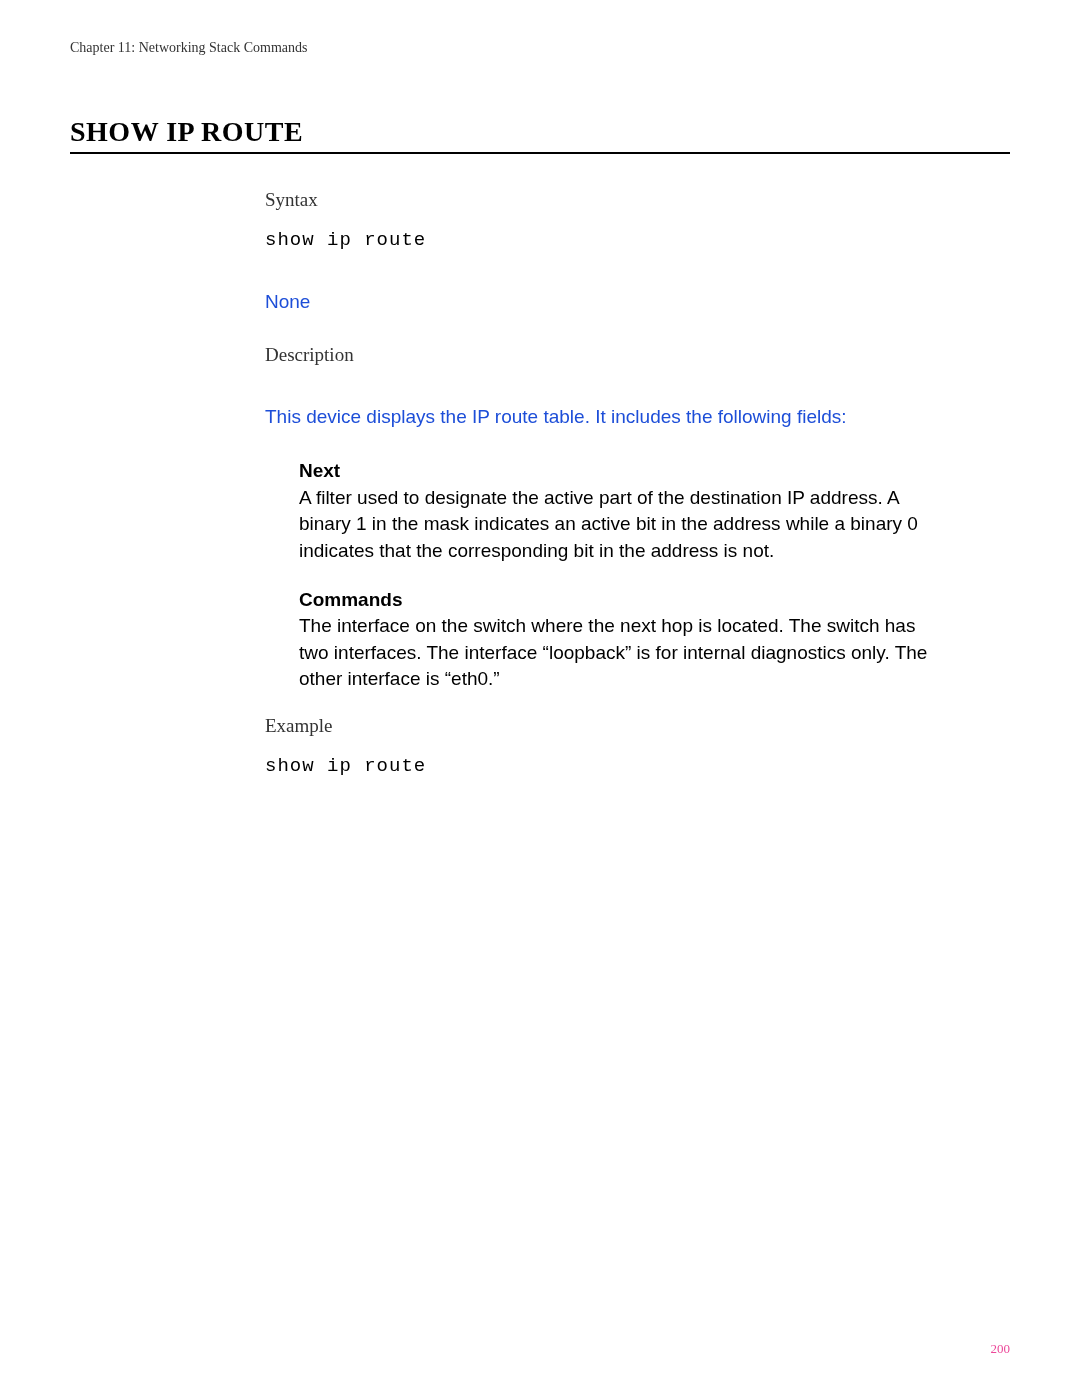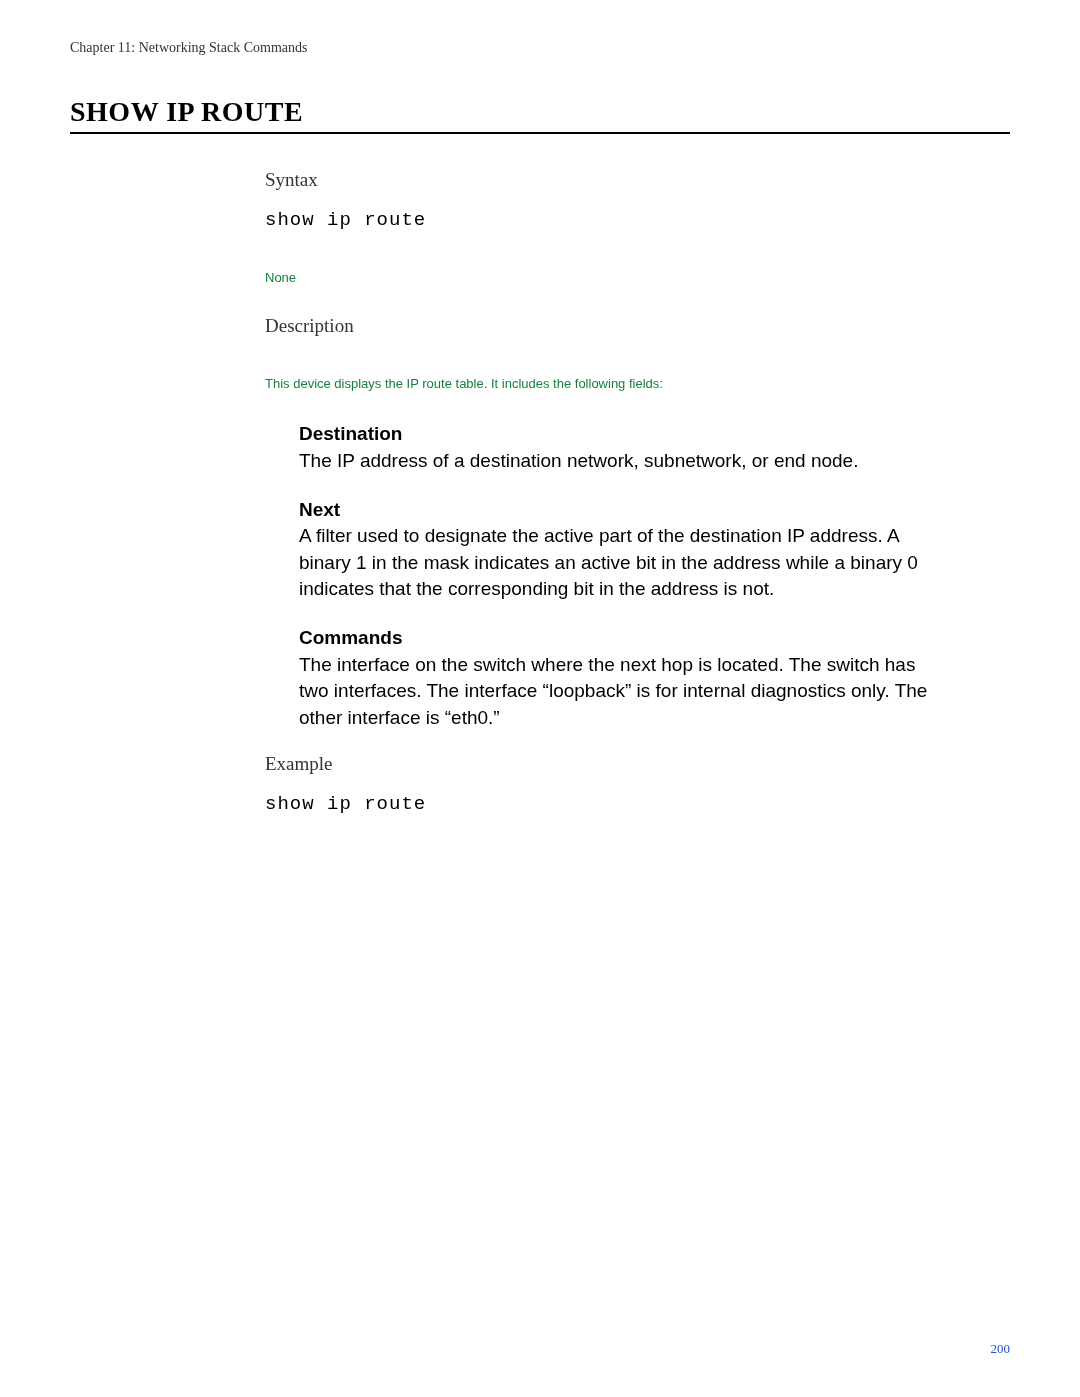--- a/index.html
+++ b/index.html
@@ -11,21 +11,21 @@
       font-family: Georgia, 'Times New Roman', serif;
       background: #fff;
       width: 1080px;
       height: 1397px;
       position: relative;
       padding: 40px 70px 40px 70px;
     }
     .header-chapter {
       font-size: 14px;
       color: #333;
-      margin-bottom: 40px;
+      margin-bottom: 60px;
     }
     .main-title {
       font-size: 28px;
       font-weight: bold;
       letter-spacing: 0.5px;
       color: #000;
       border-bottom: 2px solid #000;
       padding-bottom: 4px;
       margin-bottom: 35px;
     }
@@ -42,22 +42,22 @@
     }
     .monospace {
       font-family: 'Courier New', Courier, monospace;
       font-size: 19px;
       color: #000;
       margin-bottom: 28px;
       letter-spacing: 1px;
     }
     .body-text {
       font-family: 'Segoe UI', Arial, sans-serif;
-      font-size: 13px;
-      color: #15803d;
+      font-size: 19px;
+      color: #1d4ed8;
       margin-bottom: 28px;
       line-height: 1.4;
       margin-top: 38px;
     }
     .field-block {
       margin-left: 34px;
       margin-bottom: 22px;
     }
     .field-label {
       font-family: 'Segoe UI', Arial, sans-serif;
@@ -70,44 +70,40 @@
       font-family: 'Segoe UI', Arial, sans-serif;
       font-size: 19px;
       color: #000;
       line-height: 1.4;
     }
     .page-number {
       position: absolute;
       bottom: 40px;
       right: 70px;
       font-size: 13px;
-      color: #1d4ed8;
+      color: #ec4899;
     }
   </style>
 </head>
 <body>
 
 <div class="header-chapter">Chapter 11: Networking Stack Commands</div>
 
 <h1 class="main-title">SHOW IP ROUTE</h1>
 
 <div class="content-block">
 
   <div class="section-heading">Syntax</div>
   <div class="monospace">show ip route</div>
 
   <div class="body-text">None</div>
 
   <div class="section-heading">Description</div>
   <div class="body-text">This device displays the IP route table. It includes the following fields:</div>
 
-  <div class="field-block">
-    <div class="field-label">Destination</div>
-    <div class="field-desc">The IP address of a destination network, subnetwork, or end node.</div>
-  </div>
 
   <div class="field-block">
     <div class="field-label">Next</div>
     <div class="field-desc">A filter used to designate the active part of the destination IP address. A binary 1 in the mask indicates an active bit in the address while a binary 0 indicates that the corresponding bit in the address is not.</div>
   </div>
 
 
   <div class="field-block">
     <div class="field-label">Commands</div>
     <div class="field-desc">The interface on the switch where the next hop is located. The switch has two interfaces. The interface “loopback” is for internal diagnostics only. The other interface is “eth0.”</div>

